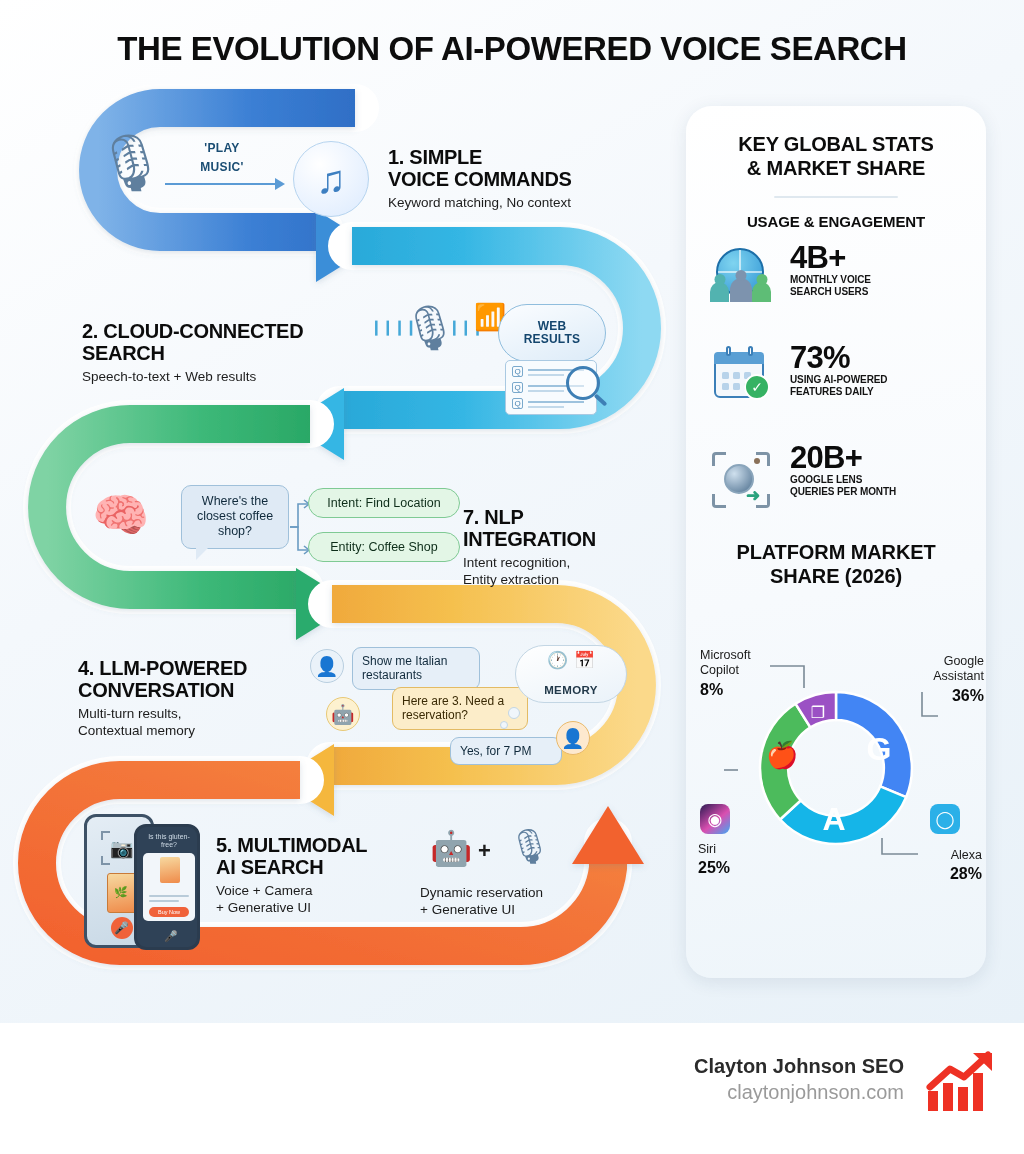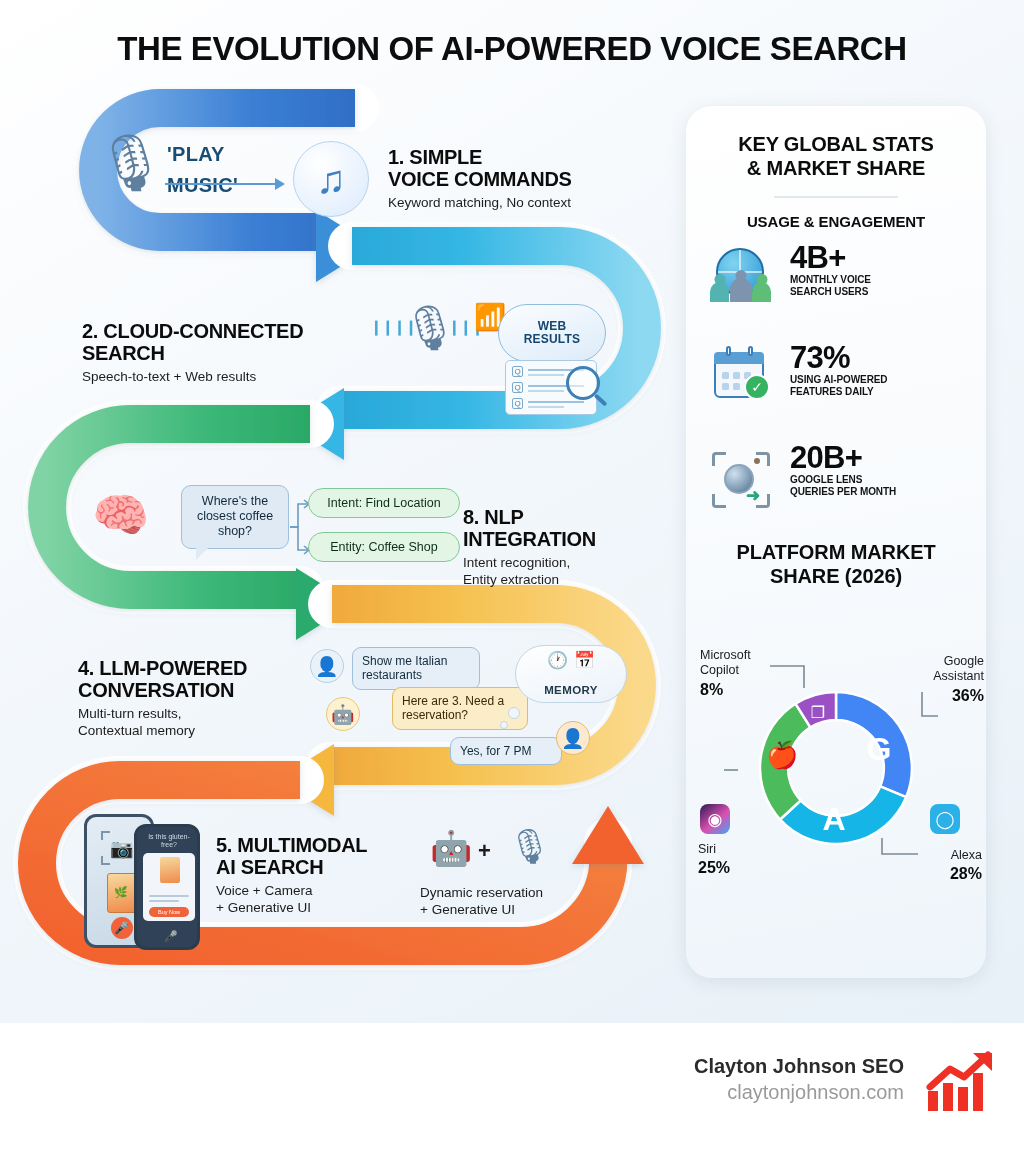--- a/index.html
+++ b/index.html
@@ -28,22 +28,22 @@
 
   .s1-text { position:absolute; left:388px; top:146px; width:270px; }
   .s2-text { position:absolute; left:82px;  top:320px; width:290px; }
   .s3-text { position:absolute; left:463px; top:506px; width:220px; }
   .s4-text { position:absolute; left:78px;  top:657px; width:280px; }
   .s5-text { position:absolute; left:216px; top:834px; width:200px; }
   .s5-text2{ position:absolute; left:420px; top:885px; width:230px; font-size:13.5px; color:#1c1c1c; line-height:1.25; }
 
   
   .s1-art { position:absolute; left:95px; top:135px; width:280px; height:95px; }
-  .play-music { position:absolute; left:72px; top:4px; width:110px; text-align:left;
-      font-size:20px; font-weight:bold; color:#1a4d73; line-height:1.55; letter-spacing:0.3px;}
+  .play-music { position:absolute; left:72px; top:4px; width:110px; text-align:center;
+      font-size:12px; font-weight:bold; color:#1a4d73; line-height:1.55; letter-spacing:0.3px;}
   .arrow1 { position:absolute; left:70px; top:48px; width:118px; height:2px; background:#5b9bd5; }
   .arrow1:after{ content:''; position:absolute; right:-2px; top:-5px; border-left:10px solid #5b9bd5;
       border-top:6px solid transparent; border-bottom:6px solid transparent; }
   .note-circle { position:absolute; left:198px; top:6px; width:76px; height:76px; border-radius:50%;
       background:radial-gradient(circle at 35% 30%,#ffffff,#dbeafe); border:1.5px solid #b6d4ef;
       display:flex; align-items:center; justify-content:center; font-size:40px; color:#3d7fc1;}
 
   
   .s2-art { position:absolute; left:370px; top:300px; width:270px; height:130px; }
   .cloud2 { position:absolute; left:128px; top:4px; width:108px; height:58px; border-radius:29px;
@@ -325,21 +325,21 @@
     <svg style="position:absolute;left:202px;top:18px;width:20px;height:58px;">
       <path d="M0 29 H8 V6 H18" stroke="#6a9bc2" stroke-width="1.6" fill="none"></path>
       <path d="M0 29 H8 V52 H18" stroke="#6a9bc2" stroke-width="1.6" fill="none"></path>
       <path d="M14 2 L19 6 L14 10" stroke="#6a9bc2" stroke-width="1.6" fill="none"></path>
       <path d="M14 48 L19 52 L14 56" stroke="#6a9bc2" stroke-width="1.6" fill="none"></path>
     </svg>
     <div class="tag t1">Intent: Find Location</div>
     <div class="tag t2">Entity: Coffee Shop</div>
   </div>
   <div class="s3-text">
-    <div class="stg-num"><span>8. NLP</span><br>
+    <div class="stg-num"><span>7. NLP</span><br>
       <span>INTEGRATION</span></div>
     <div class="stg-sub"><span>Intent recognition,</span><br>
       <span>Entity extraction</span></div>
   </div>
 
   <div class="s4-text">
     <div class="stg-num"><span>4. LLM-POWERED</span><br>
       <span>CONVERSATION</span></div>
     <div class="stg-sub"><span>Multi-turn results,</span><br>
       <span>Contextual memory</span></div>

